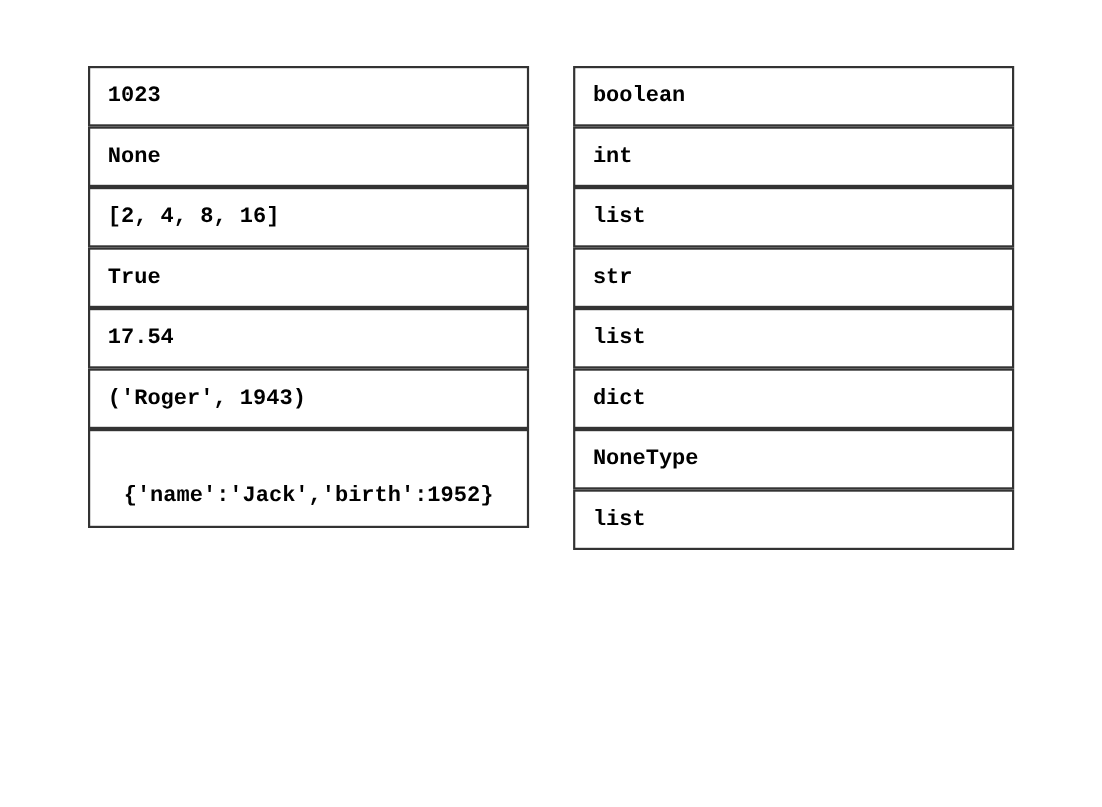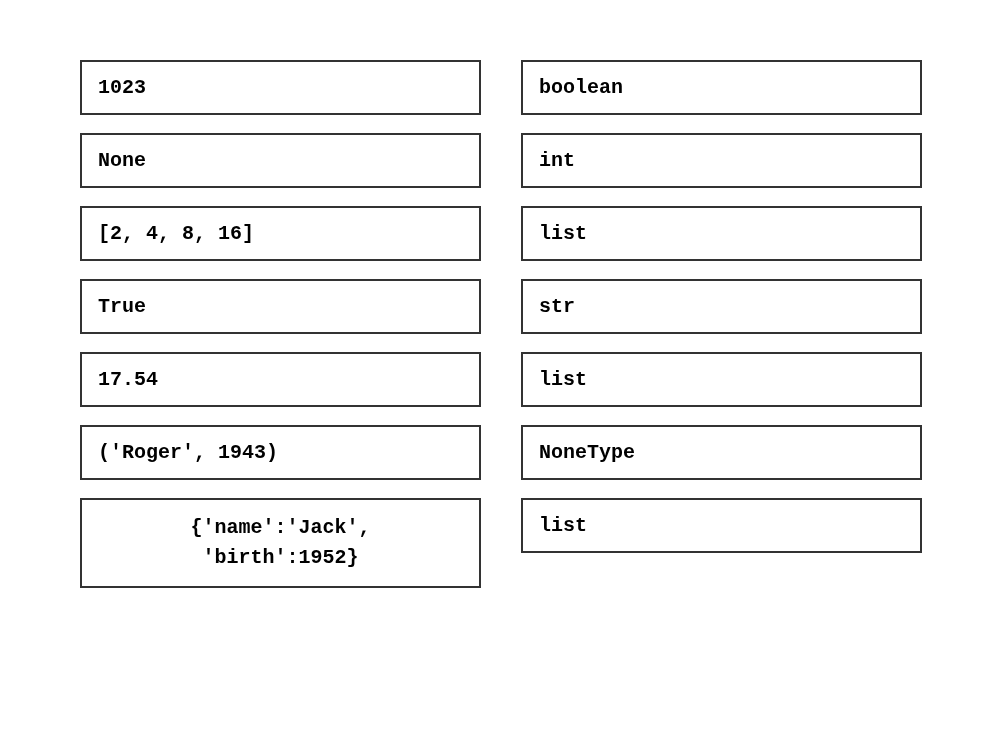--- a/index.html
+++ b/index.html
@@ -20,40 +20,39 @@
       display: flex;
       flex-direction: row;
       justify-content: space-between;
       padding: 60px 80px;
       gap: 40px;
     }
 
     .column {
       display: flex;
       flex-direction: column;
-      gap: 18px;
       flex: 1;
     }
 
     .box {
       border: 2px solid #333;
       padding: 12px 16px;
       font-size: 20px;
       font-weight: bold;
       font-family: 'Courier New', Courier, monospace;
       color: #000;
       min-height: 55px;
       display: flex;
       align-items: center;
     }
 
     .box-tall {
       min-height: 90px;
-      align-items: center;
-      flex-direction: column;
+      align-items: flex-end;
+      flex-direction: row;
       justify-content: center;
       line-height: 1.5;
     }
   </style>
 </head>
 <body>
 
 <div class="container">
   <div class="column" id="left-col">
   <div class="box">1023</div>
@@ -66,16 +65,17 @@
         <span>{'name':'Jack',</span>
         <span> 'birth':1952}</span>
       </div>
     </div>
   <div class="column" id="right-col">
   <div class="box">boolean</div>
       <div class="box">int</div>
       <div class="box">list</div>
       <div class="box">str</div>
       <div class="box">list</div>
+      <div class="box">dict</div>
       <div class="box">NoneType</div>
       <div class="box">list</div>
     </div>
 </div>
 
 </body></html>

